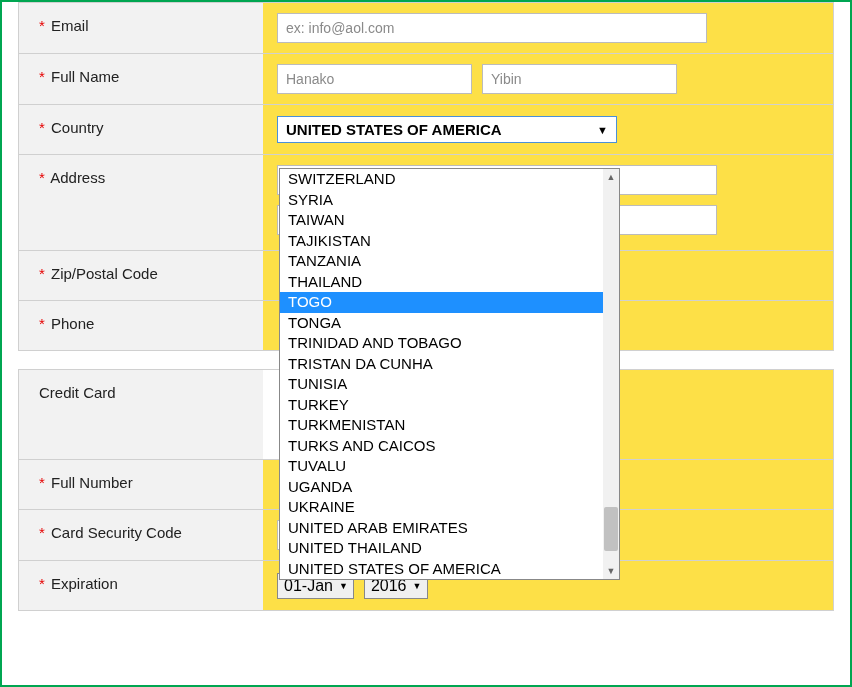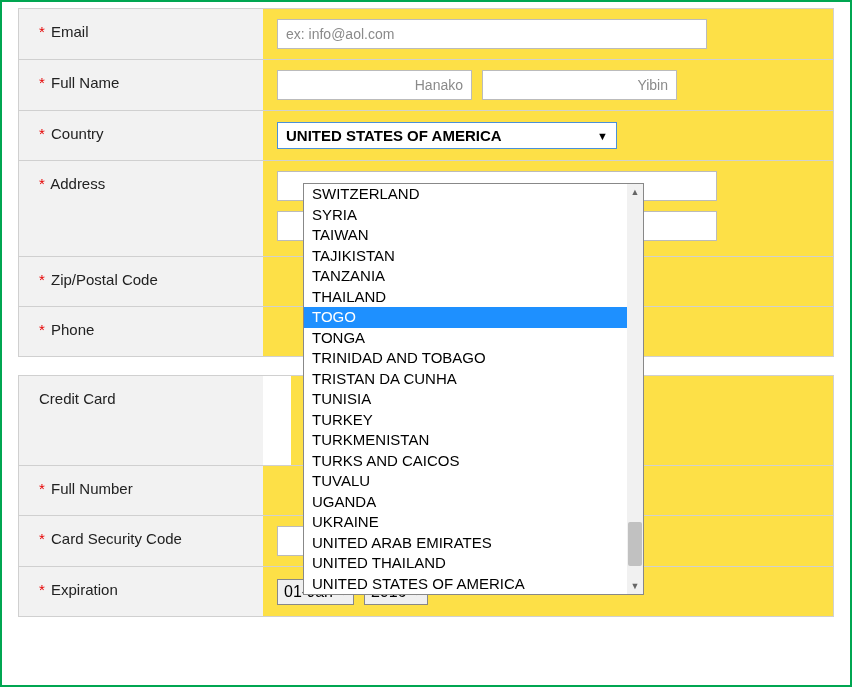--- a/index.html
+++ b/index.html
@@ -8,21 +8,21 @@
       padding: 0;
     }
     body {
       font-family: Verdana, Geneva, sans-serif;
       font-size: 15px;
       background: #fff;
       padding: 0;
     }
     .container {
       border: 2px solid #00a651;
-      padding: 6px 16px;
+      padding: 0 16px;
       width: 852px;
       height: 687px;
       position: relative;
     }
     .form-section {
       border: 1px solid #d0d0d0;
       border-top: none;
       margin-bottom: 18px;
     }
     .form-row {
@@ -54,21 +54,20 @@
       padding: 6px 8px;
       font-size: 14px;
       font-family: Verdana, Geneva, sans-serif;
       color: #333;
     }
     .text-input.wide {
       width: 430px;
     }
     .text-input.name {
       width: 195px;
-      text-align: right;
     }
     .text-input.security {
       width: 130px;
     }
     .text-input::placeholder {
       color: #8a8a8a;
     }
     .select-wrapper {
       position: relative;
       display: inline-block;
@@ -105,29 +104,28 @@
     .small-select::after {
       content: '▼';
       position: absolute;
       right: 5px;
       top: 50%;
       transform: translateY(-50%);
       font-size: 9px;
     }
     .dropdown-list {
       position: absolute;
-      top: 181px;
+      top: 166px;
       left: 277px;
       width: 341px;
       height: 412px;
       background: #fff;
       border: 1px solid #888;
       z-index: 100;
       overflow-y: hidden;
-      margin-left: 24px;
     }
     .dropdown-inner {
       position: relative;
       height: 100%;
     }
     .dropdown-item {
       padding: 0 8px;
       font-size: 15px;
       line-height: 20.5px;
       cursor: pointer;

